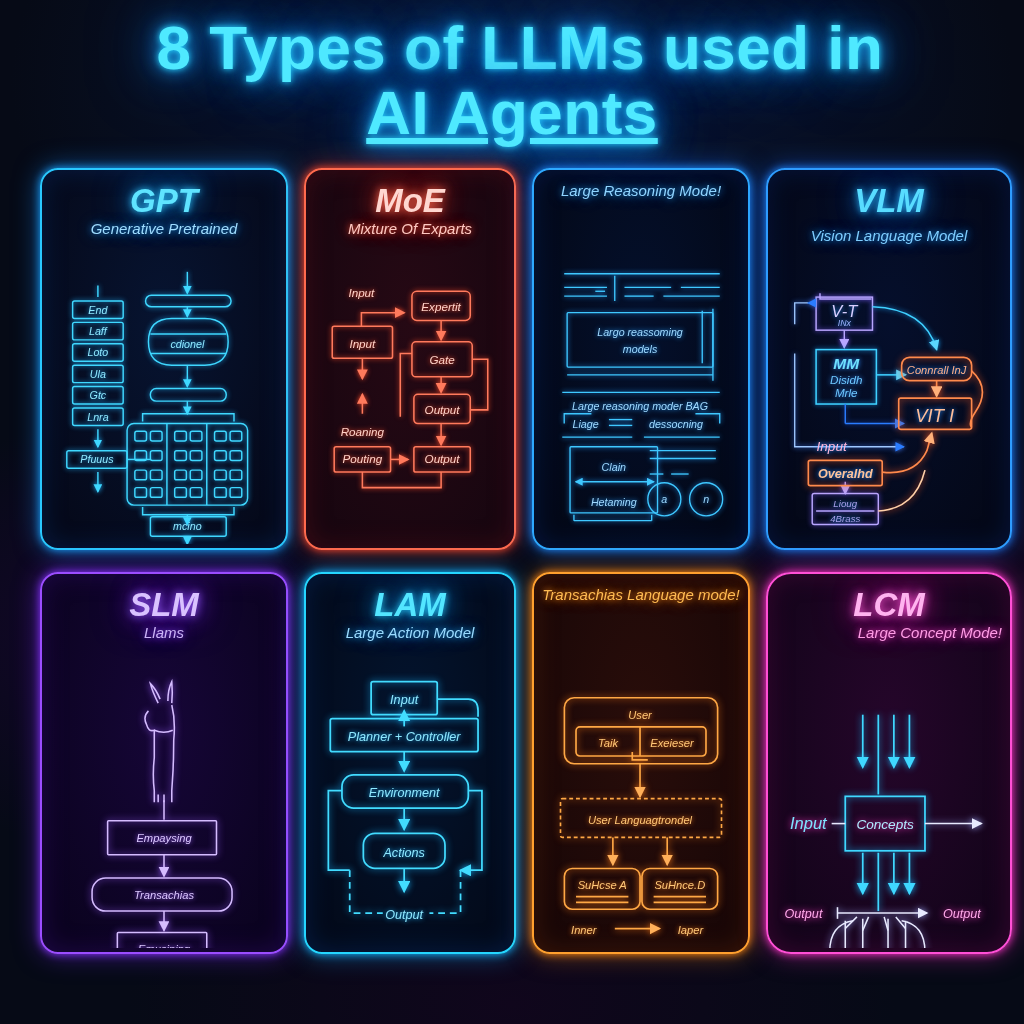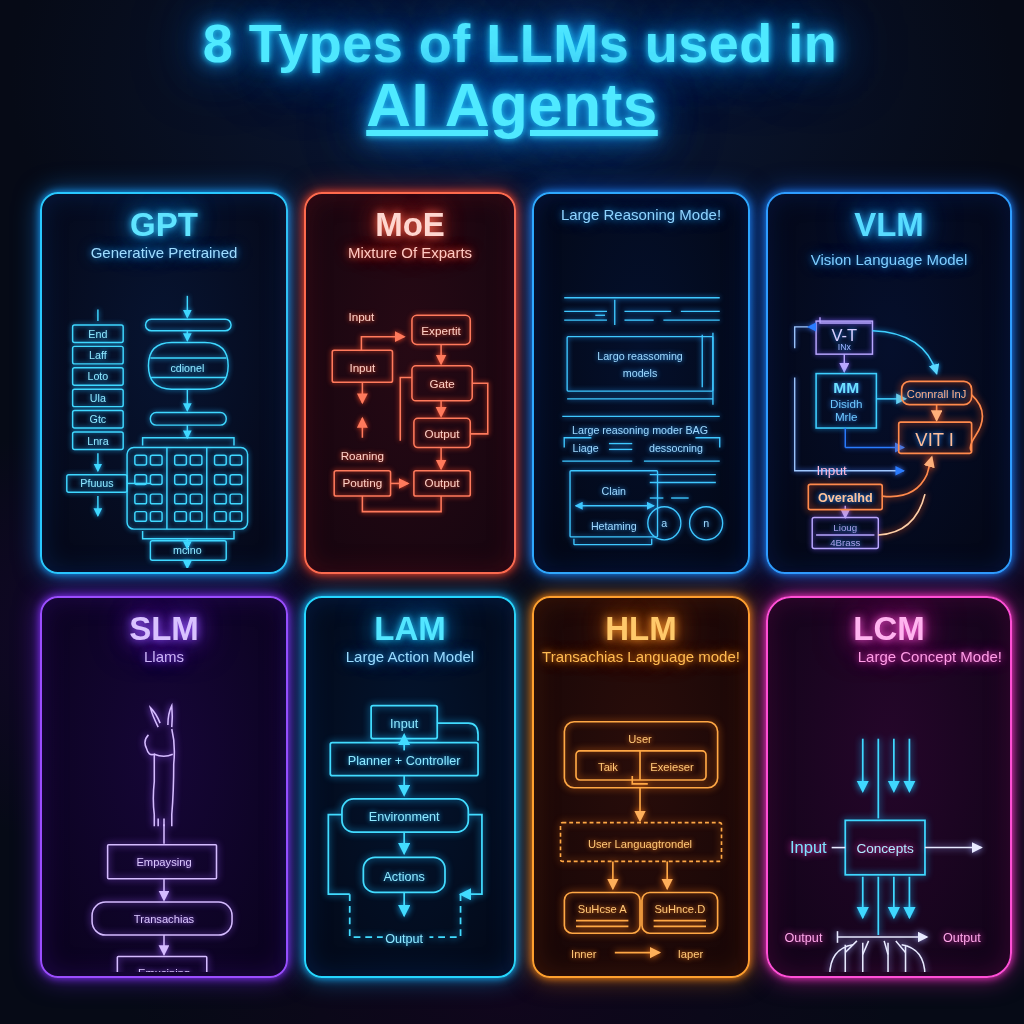--- a/index.html
+++ b/index.html
@@ -20,30 +20,30 @@
   }
   
   #title{
     position:absolute;left:0;right:0;top:16px;text-align:center;
     line-height:1.02;
     color:#4fe9ff;
     font-weight:bold;
     letter-spacing:0.5px;
     text-shadow:0 0 6px #25d4ff,0 0 18px #18a8ff,0 0 40px #0d6bd6,0 0 70px #084a9a;
   }
-  #title .l1{display:block;font-size:54px;margin-left:16px;}
+  #title .l1{display:block;font-size:62px;margin-left:16px;}
   #title .l2{display:block;font-size:62px;margin-top:2px;text-decoration:underline;}
 
   
   #grid{
-    position:absolute;left:40px;top:192px;width:944px;height:764px;
+    position:absolute;left:40px;top:168px;width:944px;height:764px;
     display:grid;
     grid-template-columns:248px 212px 218px 246px;
     grid-template-rows:382px 382px;
-    column-gap:16px;row-gap:22px;
+    column-gap:16px;row-gap:22px;font-style:italic;
   }
   .card{
     position:relative;border-radius:18px;border:2.5px solid;
     overflow:hidden;
     padding:10px 8px 8px;
     box-sizing:border-box;
   }
   .card-title{
     text-align:center;font-weight:bold;font-size:33px;line-height:1.04;
     margin-top:4px;
@@ -444,21 +444,20 @@
             <text class="lblCy" x="100" y="73" text-anchor="middle" font-size="15">Planner + Controller</text>
             <text class="lblCy" x="100" y="131" text-anchor="middle" font-size="15">Environment</text>
             <text class="lblCy" x="100" y="192" text-anchor="middle" font-size="15">Actions</text>
             <text class="lblCy" x="100" y="256" text-anchor="middle" font-size="15">Output</text>
           </g>
         </svg>
       </div>
     </div>
 
     <div class="card t-orange">
-      <div class="card-title">HLM</div>
       <div class="card-sub">Transachias Language mode!</div>
       <div class="diagram" style="top:116px;">
         <svg viewBox="0 0 218 266" preserveAspectRatio="xMidYMid meet">
           <defs>
             <marker id="ah-o" markerWidth="8" markerHeight="8" refX="6" refY="3.5" orient="auto">
                 <path d="M0,0 L7,3.5 L0,7 z" fill="#ffb05a"></path>
               </marker>
           </defs>
           <g stroke="#ffa845" fill="none" stroke-width="1.7" style="filter:drop-shadow(0 0 4px #ff7a14)">
             <rect x="30" y="8" width="158" height="68" rx="10"></rect>

